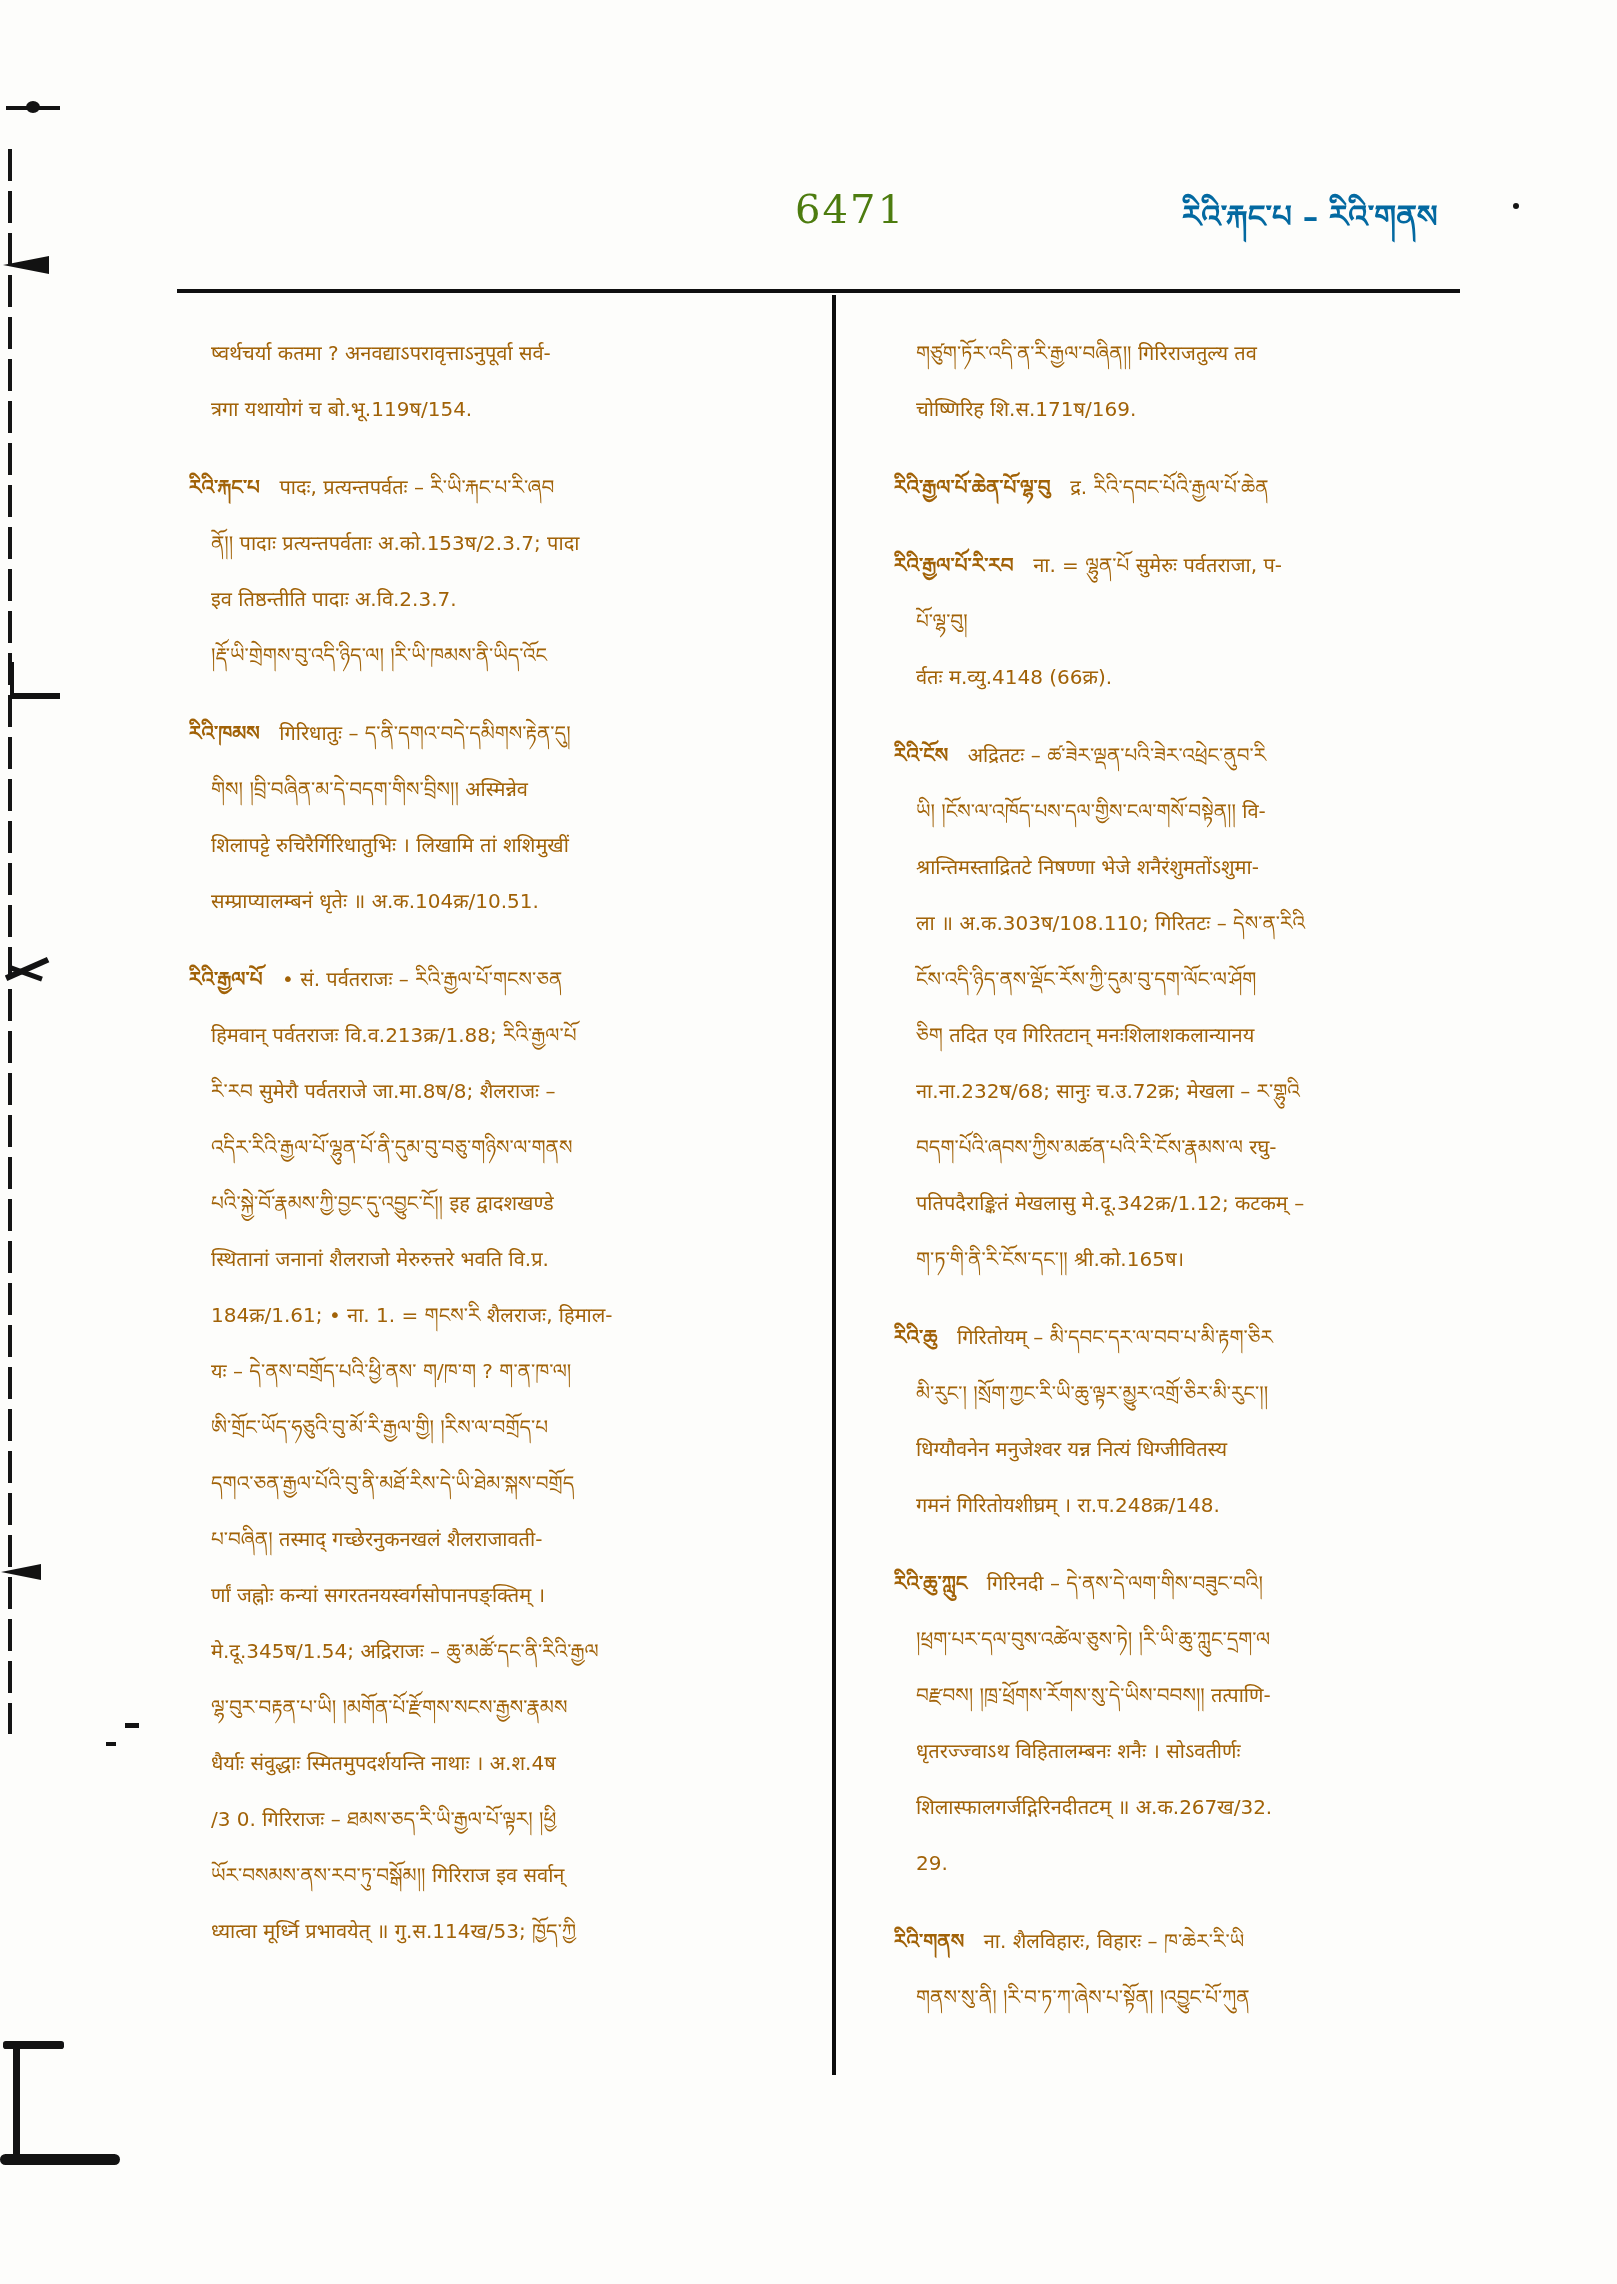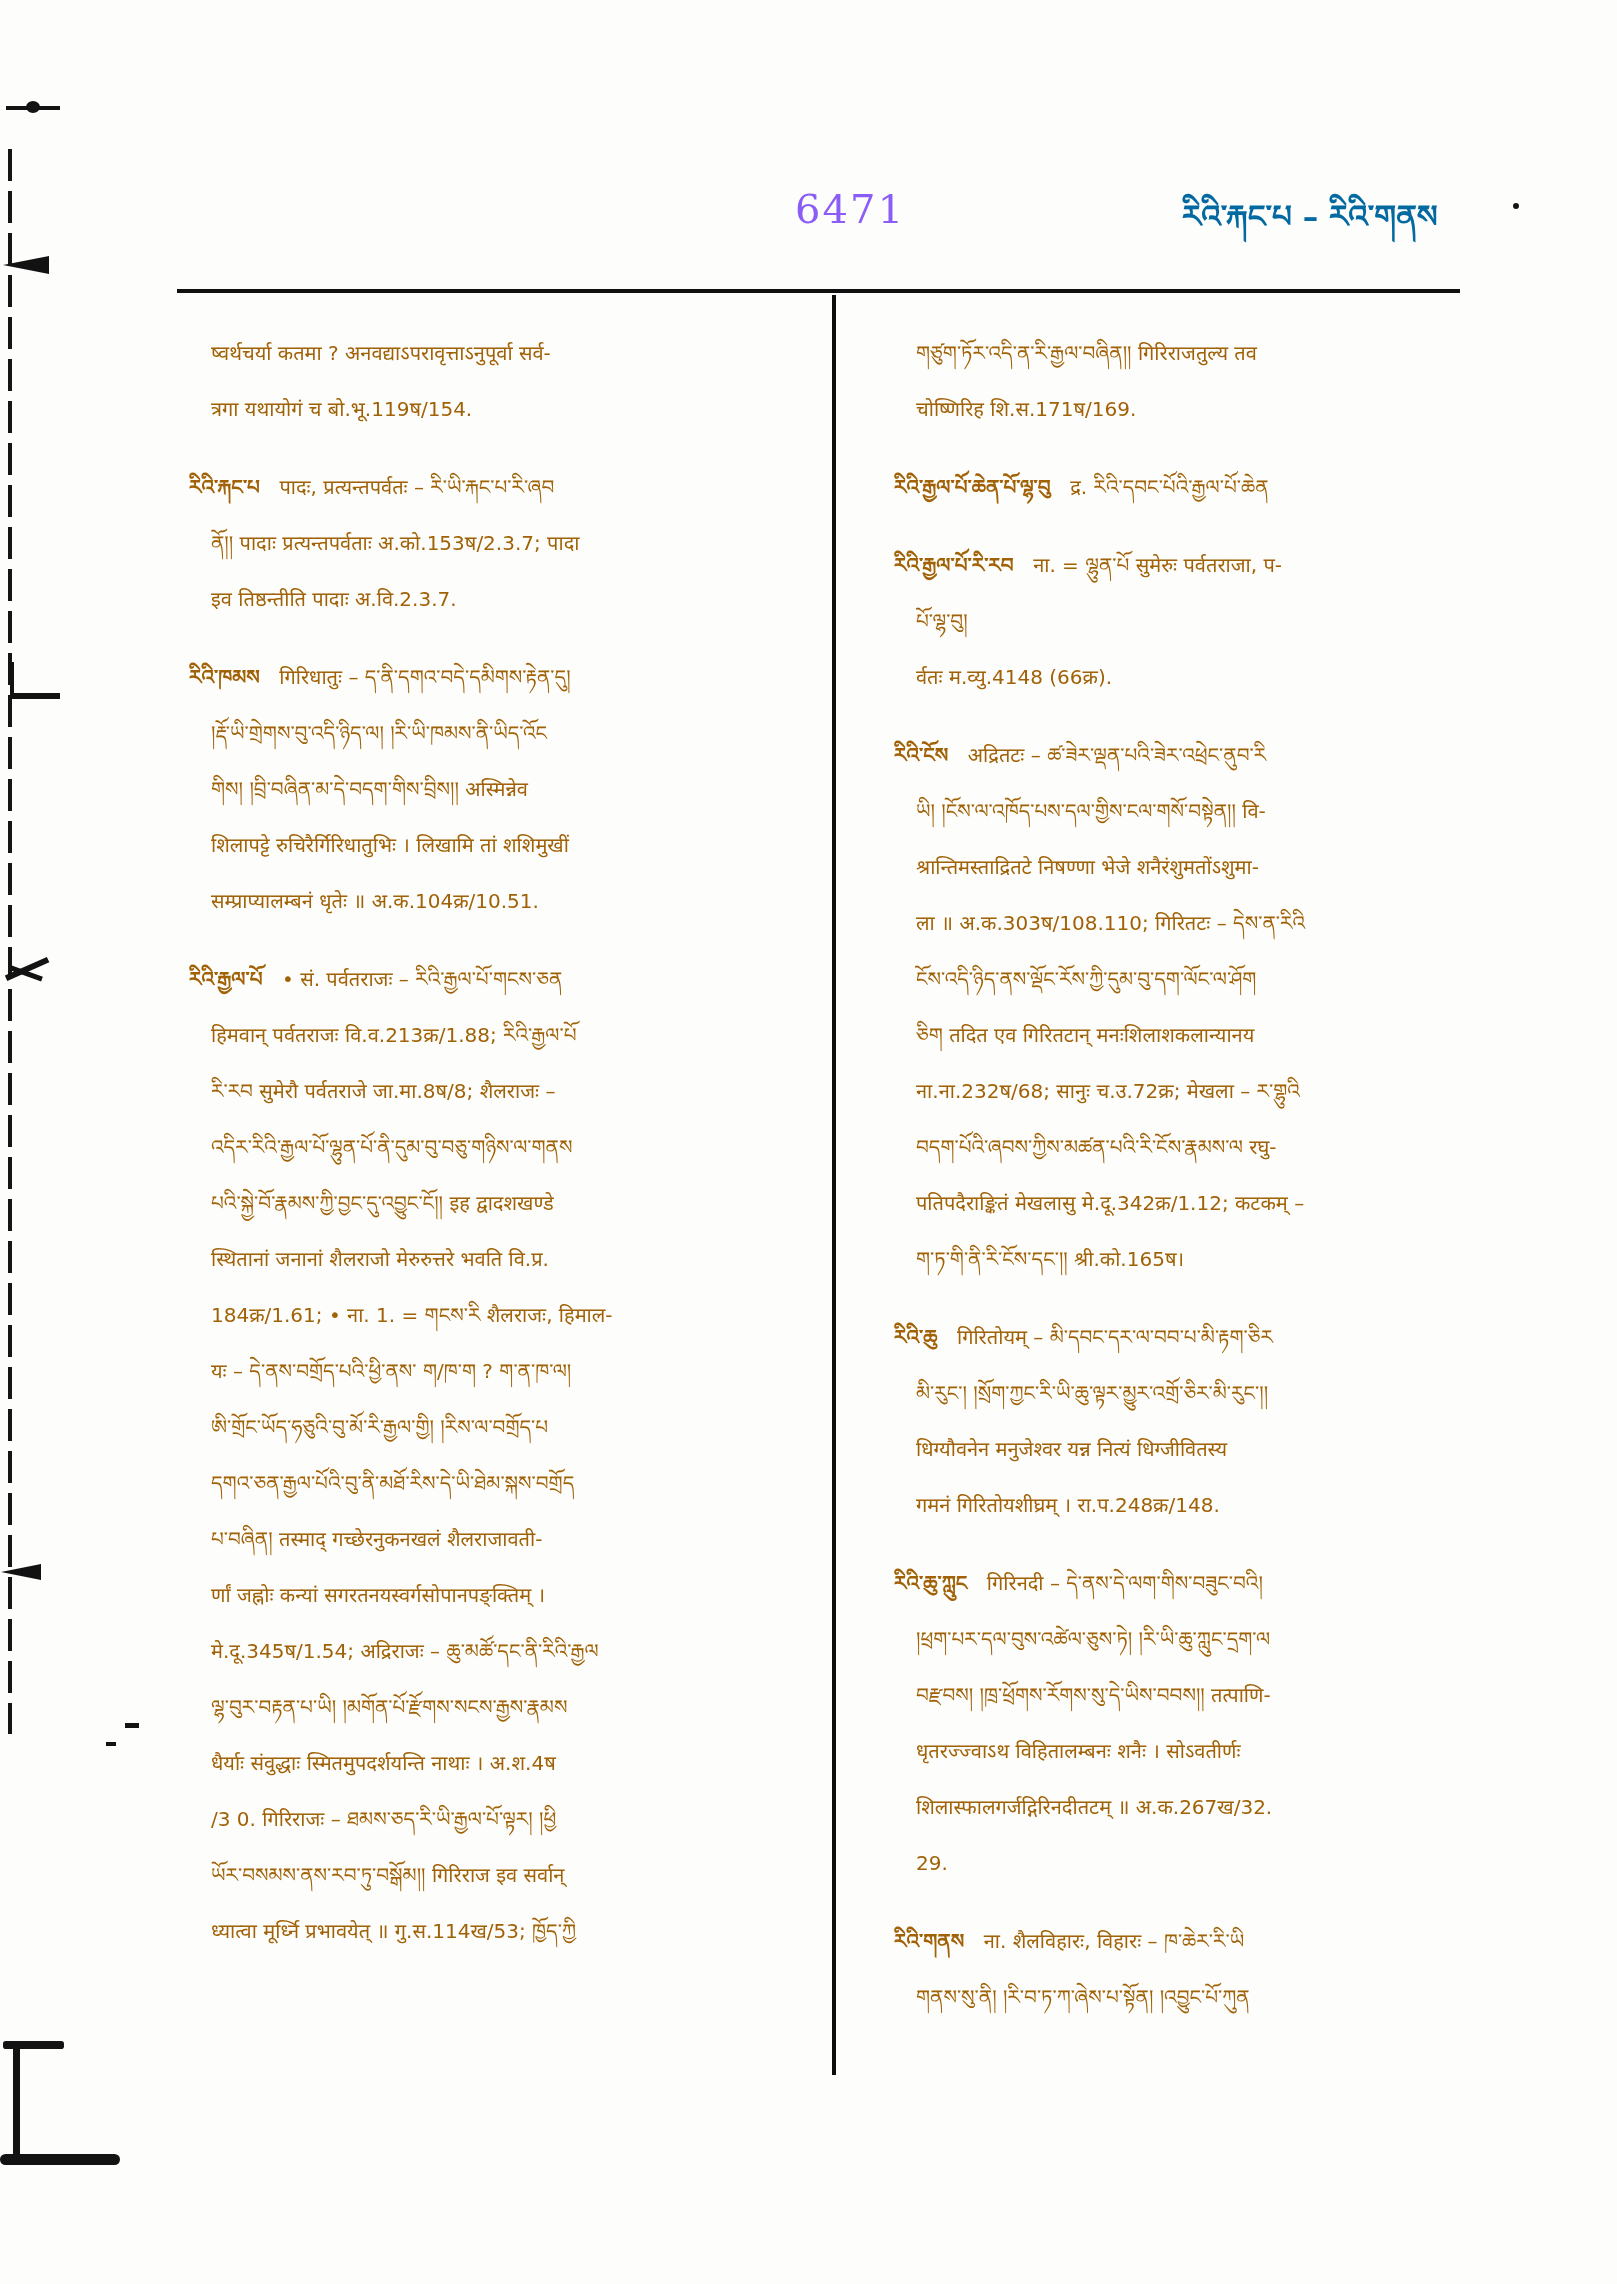--- a/index.html
+++ b/index.html
@@ -7,21 +7,21 @@
     width:1618px;height:2284px;
     background:#fdfdfb;
     position:relative;
     font-family:"DejaVu Sans", sans-serif;
     color:#101010;
     overflow:hidden;
   }
   .page-number{
     position:absolute;left:795px;top:186px;
     font-family:"DejaVu Serif", serif;
-    font-size:40px;letter-spacing:2.1px;color:#8b5cf6;
+    font-size:40px;letter-spacing:2.1px;color:#4d7c0f;
   }
   .header-range{
     position:absolute;left:1182px;top:182px;
     font-size:31px;font-weight:bold;color:#0369a1;
     white-space:nowrap;
   }
   .header-dot{
     position:absolute;left:1513px;top:203px;width:6.3px;height:6.3px;
     background:#151515;border-radius:50%;
   }
@@ -82,22 +82,22 @@
 <div class="header-dot"></div>
 <div class="header-rule"></div>
 <div class="column-divider"></div>
 
 <div class="column left" id="left-column">
     <div class="line indent">ष्वर्थचर्या कतमा ? अनवद्याऽपरावृत्ताऽनुपूर्वा सर्व-</div>
     <div class="line indent">त्रगा यथायोगं च बो.भू.119ष/154.</div>
     <div class="line gap"><span class="headword">རིའི་རྐང་པ</span>पादः, प्रत्यन्तपर्वतः – རི་ཡི་རྐང་པ་རི་ཞབ</div>
     <div class="line indent">ནོ།། पादाः प्रत्यन्तपर्वताः अ.को.153ष/2.3.7; पादा</div>
     <div class="line indent">इव तिष्ठन्तीति पादाः अ.वि.2.3.7.</div>
+    <div class="line indent">།རྡོ་ཡི་གྲེགས་བུ་འདི་ཉིད་ལ། །རི་ཡི་ཁམས་ནི་ཡིད་འོང</div>
     <div class="line gap"><span class="headword">རིའི་ཁམས</span>गिरिधातुः – ད་ནི་དགའ་བདེ་དམིགས་རྟེན་དུ།</div>
-    <div class="line indent">།རྡོ་ཡི་གྲེགས་བུ་འདི་ཉིད་ལ། །རི་ཡི་ཁམས་ནི་ཡིད་འོང</div>
     <div class="line indent">གིས། །བྲི་བཞིན་མ་དེ་བདག་གིས་བྲིས།། अस्मिन्नेव</div>
     <div class="line indent">शिलापट्टे रुचिरैर्गिरिधातुभिः । लिखामि तां शशिमुखीं</div>
     <div class="line indent">सम्प्राप्यालम्बनं धृतेः ॥ अ.क.104क्र/10.51.</div>
     <div class="line gap"><span class="headword">རིའི་རྒྱལ་པོ</span>• सं. पर्वतराजः – རིའི་རྒྱལ་པོ་གངས་ཅན</div>
     <div class="line indent">हिमवान् पर्वतराजः वि.व.213क्र/1.88;  རིའི་རྒྱལ་པོ</div>
     <div class="line indent">རི་རབ सुमेरौ पर्वतराजे जा.मा.8ष/8;  शैलराजः –</div>
     <div class="line indent">འདིར་རིའི་རྒྱལ་པོ་ལྷུན་པོ་ནི་དུམ་བུ་བཅུ་གཉིས་ལ་གནས</div>
     <div class="line indent">པའི་སྐྱེ་བོ་རྣམས་ཀྱི་བྱང་དུ་འབྱུང་ངོ།། इह द्वादशखण्डे</div>
     <div class="line indent">स्थितानां जनानां शैलराजो मेरुरुत्तरे भवति वि.प्र.</div>
     <div class="line indent">184क्र/1.61; • ना. 1. = གངས་རི शैलराजः, हिमाल-</div>

